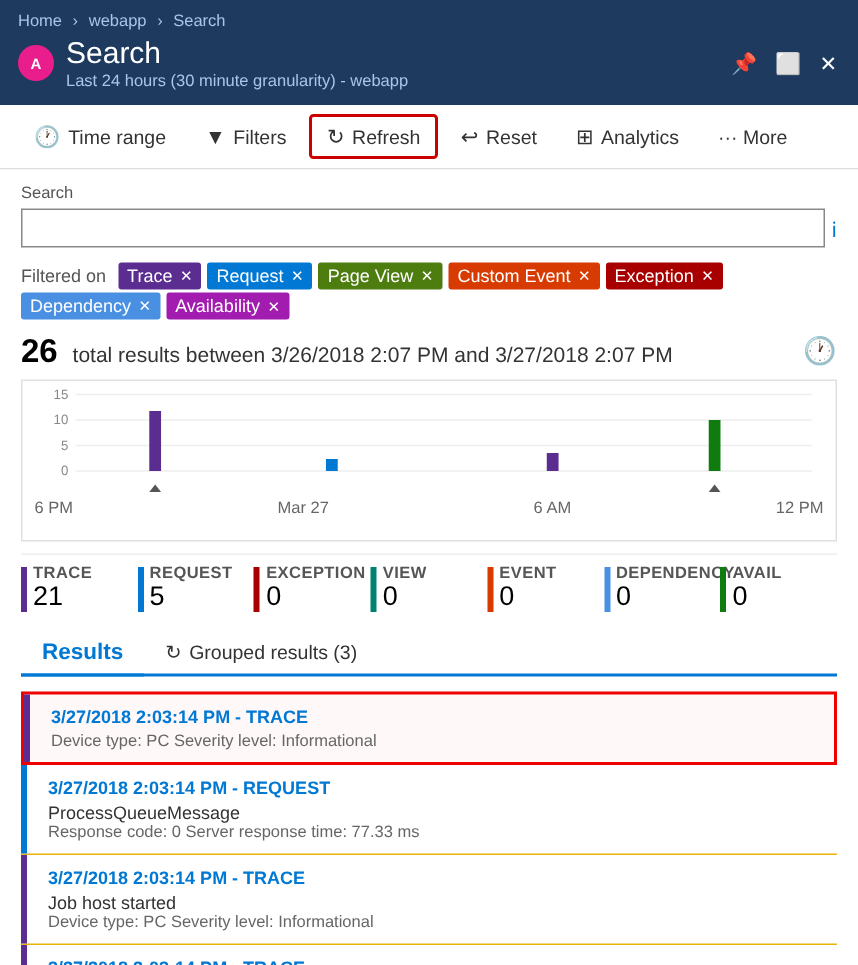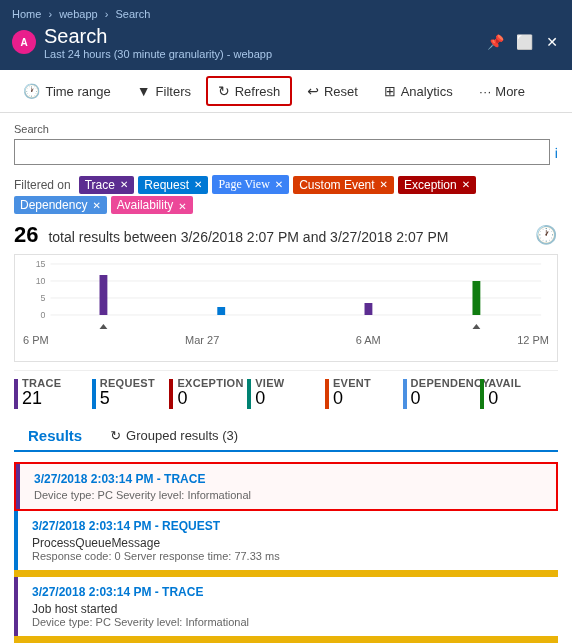--- a/index.html
+++ b/index.html
@@ -126,25 +126,25 @@
       align-items: center;
       gap: 3px;
       padding: 2px 6px;
       border-radius: 2px;
       font-size: 12px;
       color: white;
       cursor: pointer;
     }
     .filter-tag.trace { background: #5c2d91; }
     .filter-tag.request { background: #0078d4; }
-    .filter-tag.pageview { background: #3b82f6; font-family: Liberation Serif, serif; }
+    .filter-tag.pageview { background: #4d7c0f; }
     .filter-tag.customevent { background: #d83b01; }
     .filter-tag.exception { background: #a80000; }
     .filter-tag.dependency { background: #4a90e2; }
-    .filter-tag.availability { background: #ec4899; align-items: flex-end; }
+    .filter-tag.availability { background: #a21caf; align-items: flex-end; }
     .filter-tag .x { font-size: 10px; margin-left: 2px; }
 
     .results-summary {
       display: flex;
       align-items: center;
       justify-content: space-between;
       margin-bottom: 6px;
     }
     .results-count { font-size: 14px; color: #333; }
     .results-count strong { font-size: 22px; font-weight: bold; color: #000; margin-right: 6px; }
@@ -219,21 +219,21 @@
       gap: 5px;
       padding: 6px 14px;
       font-size: 13px;
       cursor: pointer;
       color: #333;
     }
 
     .results-list { }
     .result-item {
       padding: 8px 10px;
-      border-bottom: 7px solid #eab308;
+      border-bottom: 1px solid #eab308;
       cursor: pointer;
       position: relative;
     }
     .result-item.selected {
       border: 2px solid #e00;
       background: #fff8f8;
     }
     .result-item-header {
       font-size: 12px;
       font-weight: 600;

